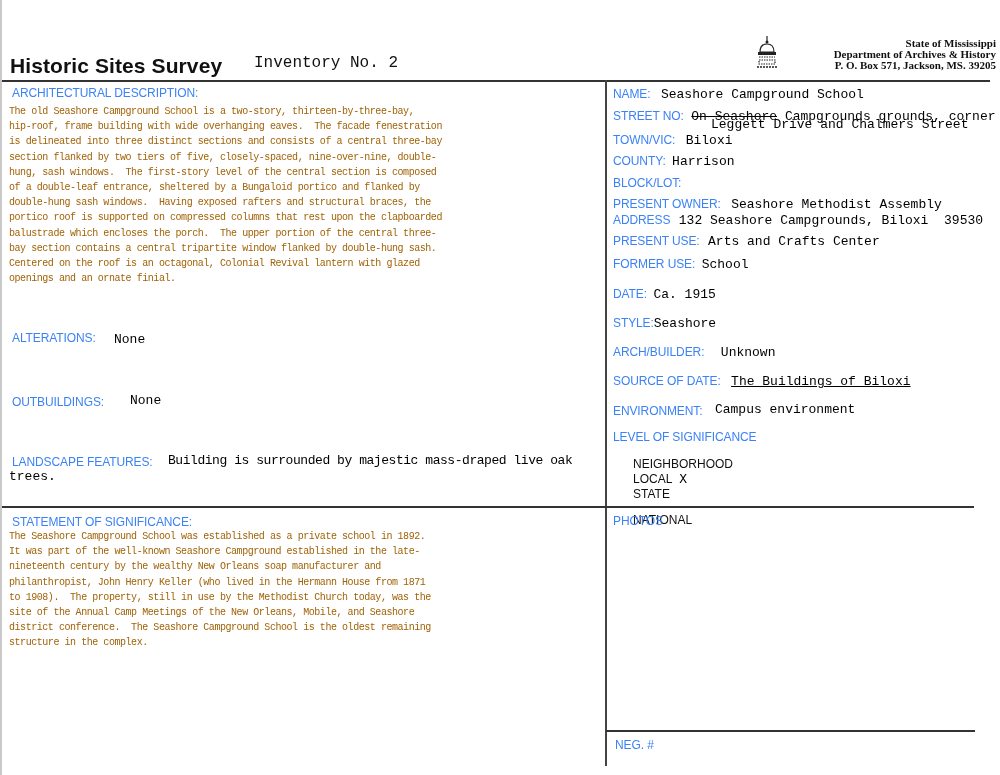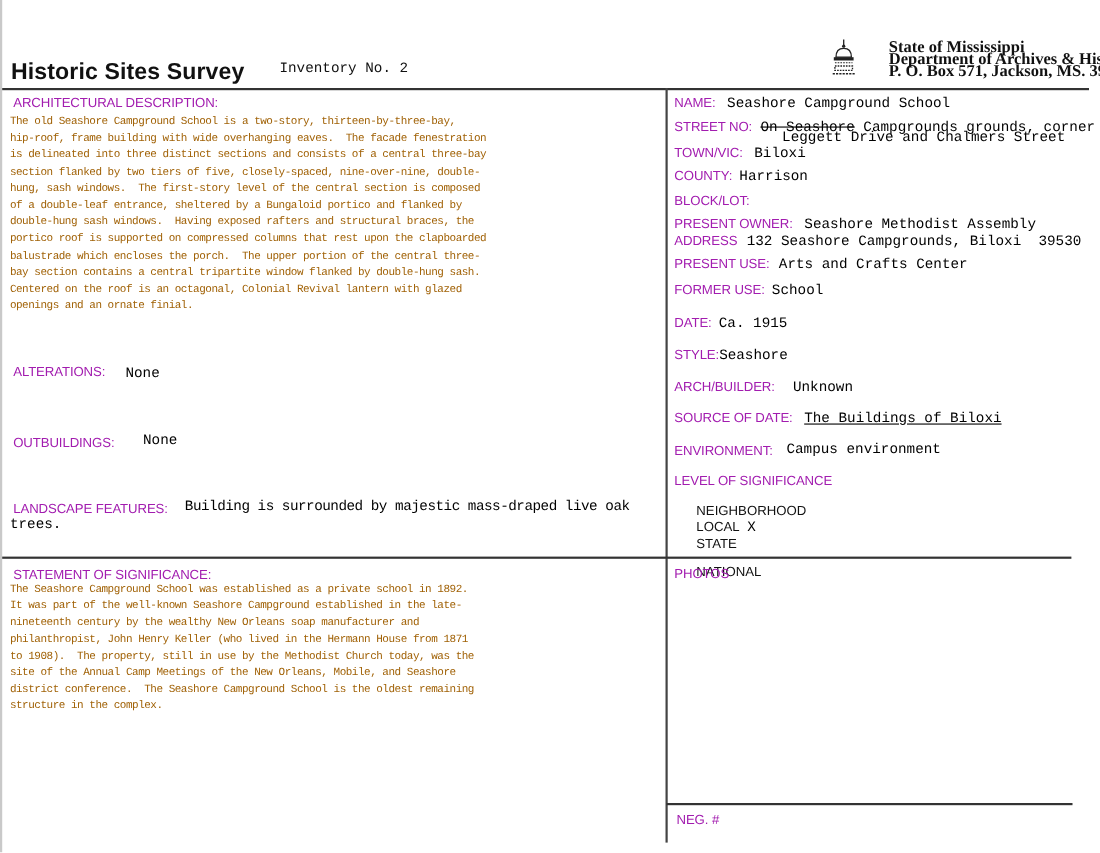--- a/index.html
+++ b/index.html
@@ -1,26 +1,26 @@
 <!DOCTYPE html>
 <html><head>
 <meta charset="utf-8">
 <style>
   * { box-sizing: border-box; margin: 0; padding: 0; }
   html, body { width: 1000px; height: 775px; background: #ffffff; overflow: hidden; }
   body { position: relative; color: #111; font-family: "Liberation Sans", sans-serif; }
   .edge-left { position: absolute; left: 0; top: 0; width: 2px; height: 775px; background: #c9c9c9; }
   .title { position: absolute; left: 10px; top: 54px; font-family: "Liberation Sans", sans-serif; font-weight: bold; font-size: 21px; letter-spacing: 0.1px; }
-  .inventory { position: absolute; left: 254px; top: 54px; font-family: "Liberation Mono", monospace; font-size: 13px; }
-  .agency { position: absolute; left: 808px; top: 38px; width: 188px; text-align: left; font-family: "Liberation Serif", serif; font-weight: bold; font-size: 15px; line-height: 11px; }
+  .inventory { position: absolute; left: 254px; top: 54px; font-family: "Liberation Mono", monospace; font-size: 16px; }
+  .agency { position: absolute; left: 808px; top: 38px; width: 188px; text-align: right; font-family: "Liberation Serif", serif; font-weight: bold; font-size: 11px; line-height: 11px; }
   .agency div { white-space: nowrap; }
   .capitol { position: absolute; left: 756px; top: 35px; width: 22px; height: 36px; }
   .hline { position: absolute; height: 1.5px; background: #333; }
   .vline { position: absolute; width: 1.5px; background: #444; }
-  .lbl { font-family: "Liberation Sans", sans-serif; font-size: 12px; letter-spacing: -0.1px; color: #a21caf; }
+  .lbl { font-family: "Liberation Sans", sans-serif; font-size: 12px; letter-spacing: -0.1px; color: #3b82f6; }
   .val { font-family: Liberation Mono, monospace; font-size: 13px; color: #000000; }
   .abs { position: absolute; white-space: nowrap; }
   .para { position: absolute; font-family: "Liberation Mono", monospace; font-size: 10px; line-height: 15.2px; white-space: pre; color: #a16207; letter-spacing: -0.45px; }
   .strike { text-decoration: line-through; }
   .ul { text-decoration: underline; }
   .level-item { position: absolute; left: 633px; font-family: "Liberation Sans", sans-serif; font-size: 12px; margin-top: 12px; }
 </style>
 </head>
 <body>
 

